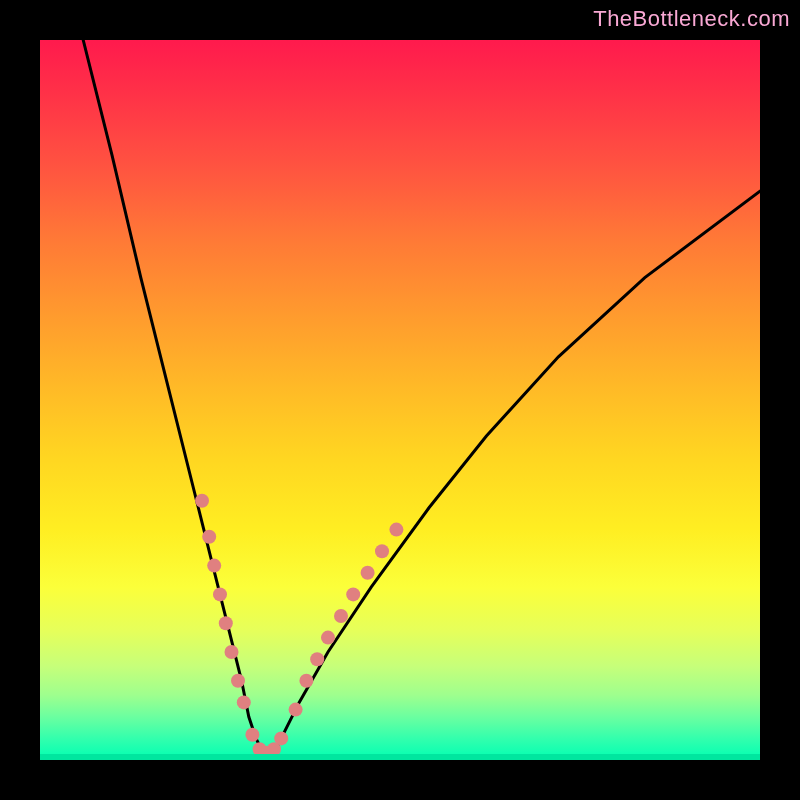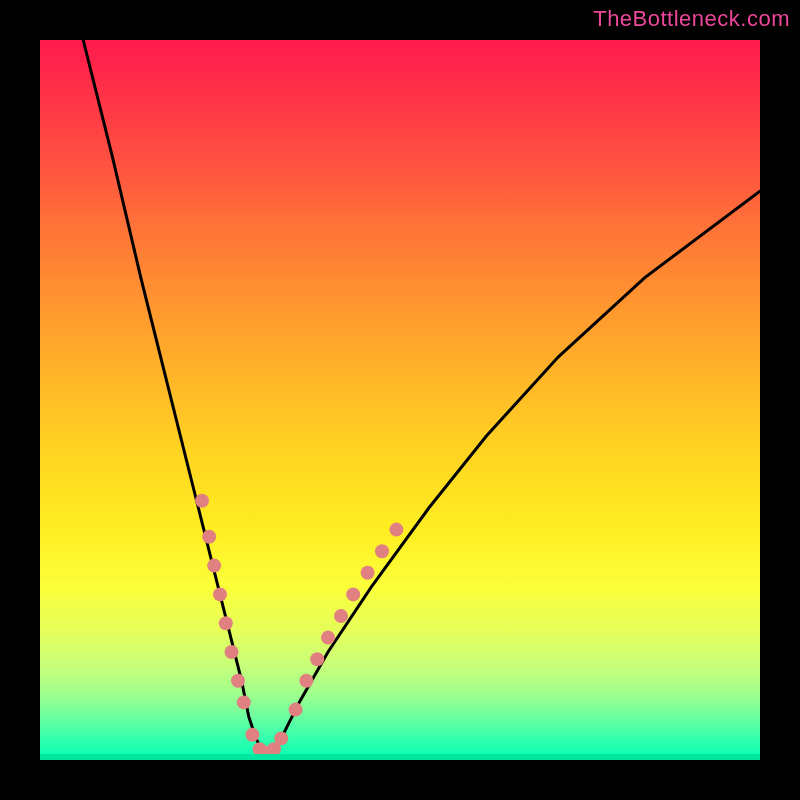--- a/index.html
+++ b/index.html
@@ -37,21 +37,21 @@
       #c6ff7a 87%,
       #9eff8e 91%,
       #6bffa0 94%,
       #33ffad 97%,
       #00ffb3 100%);
   }
   .watermark {
     position: absolute;
     top: 6px;
     right: 10px;
-    color: #ec4899;
+    color: #f9a8d4;
     font-size: 22px;
     font-weight: 500;
     letter-spacing: 0.5px;
     user-select: none;
   }
   svg.curve {
     position: absolute;
     left: 0; top: 0;
     width: 720px;
     height: 720px;

